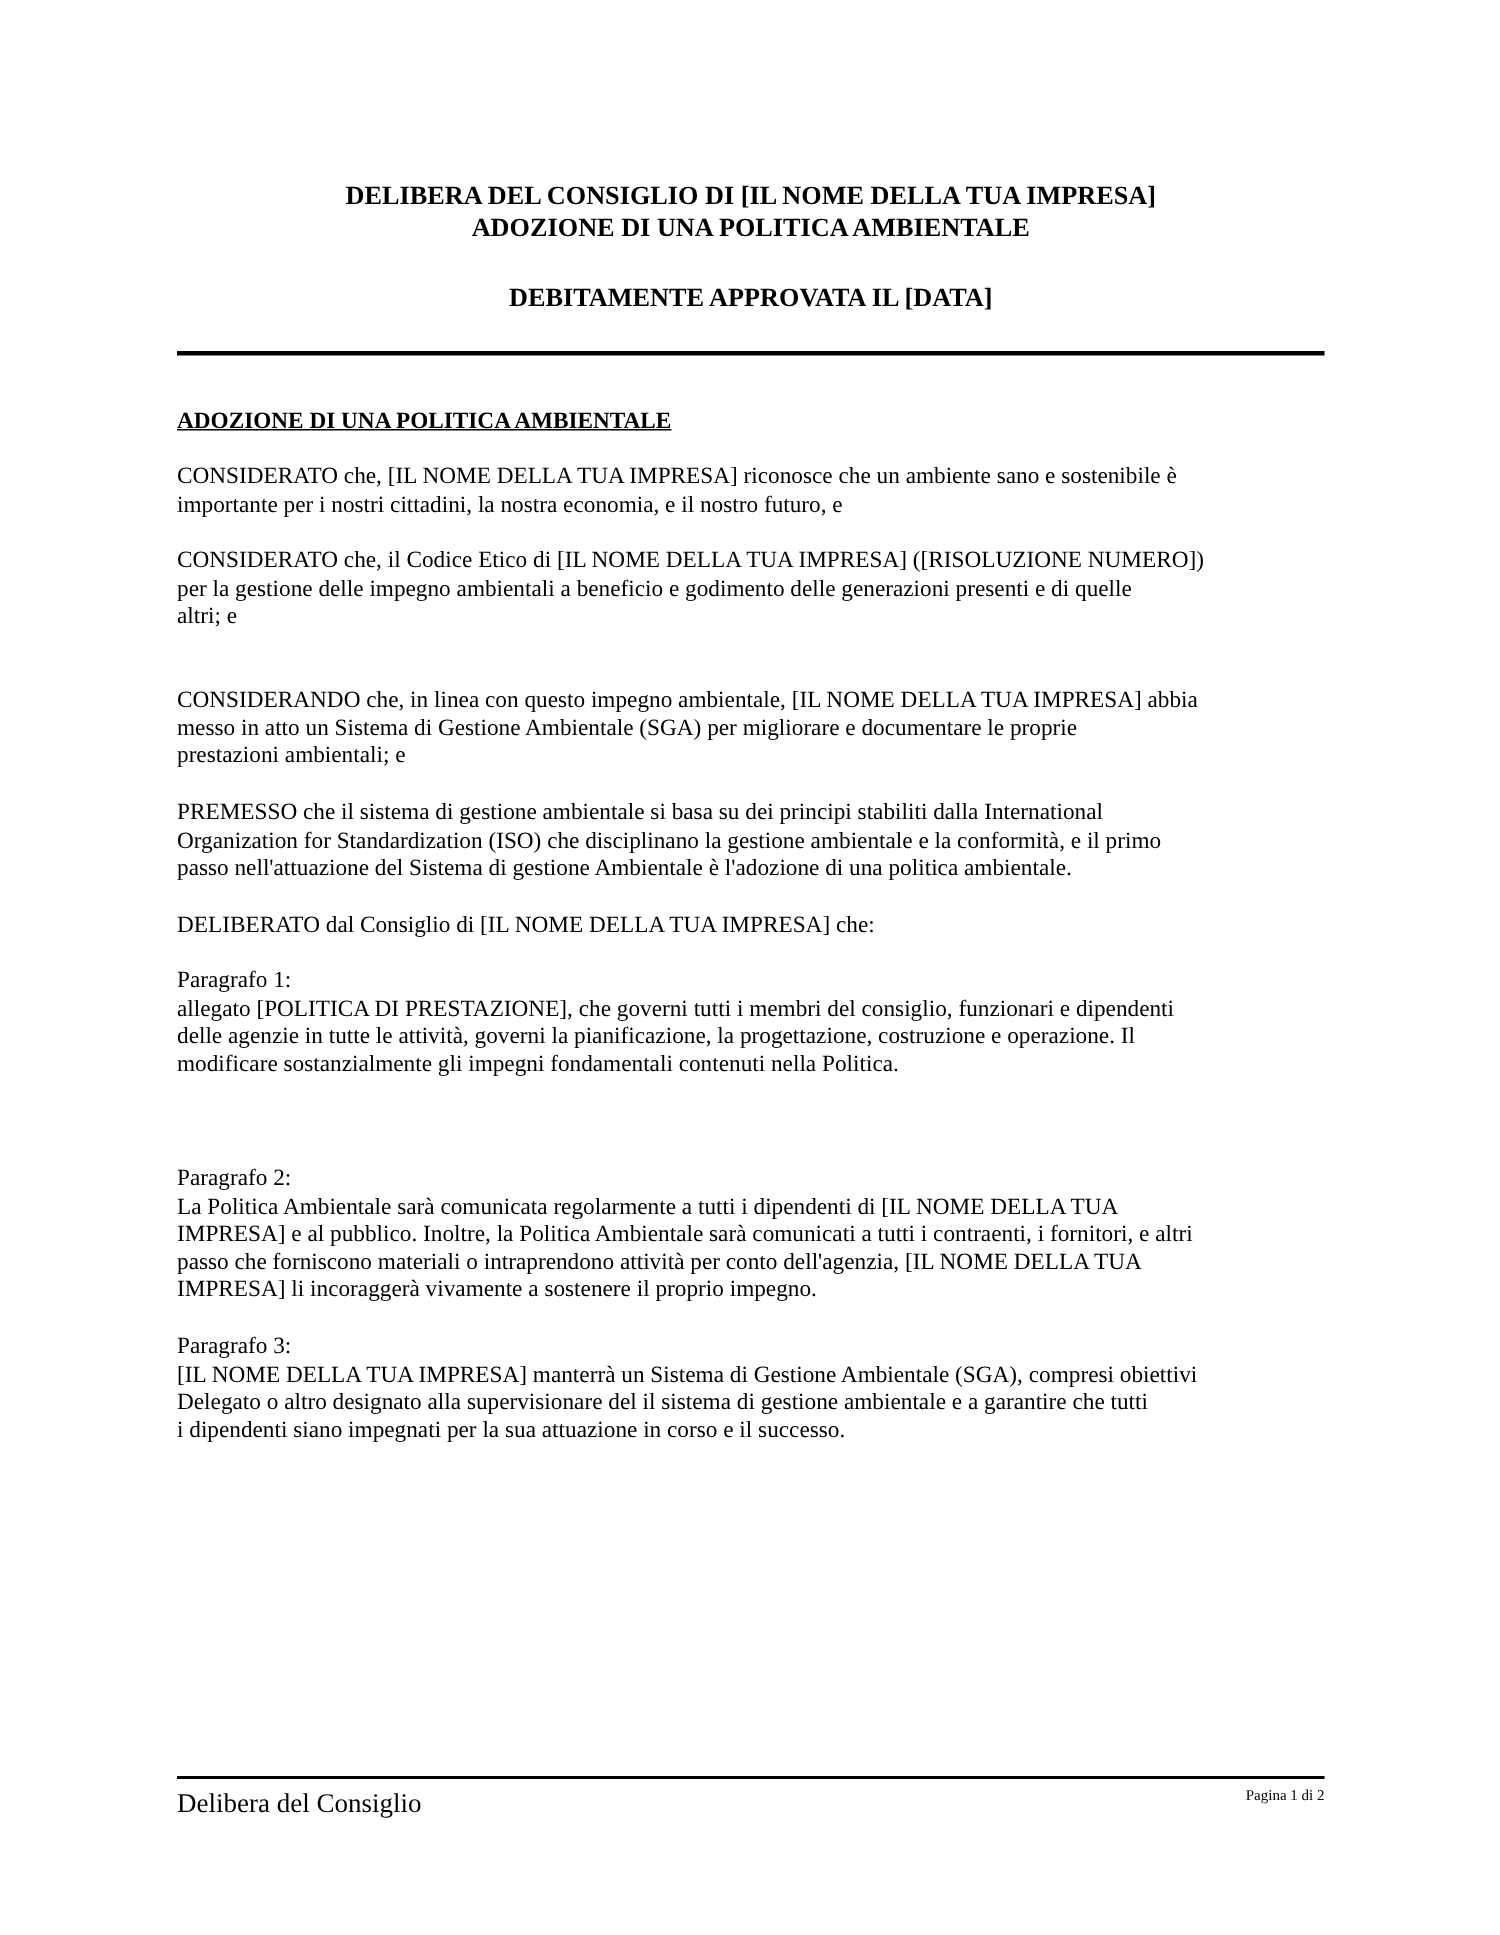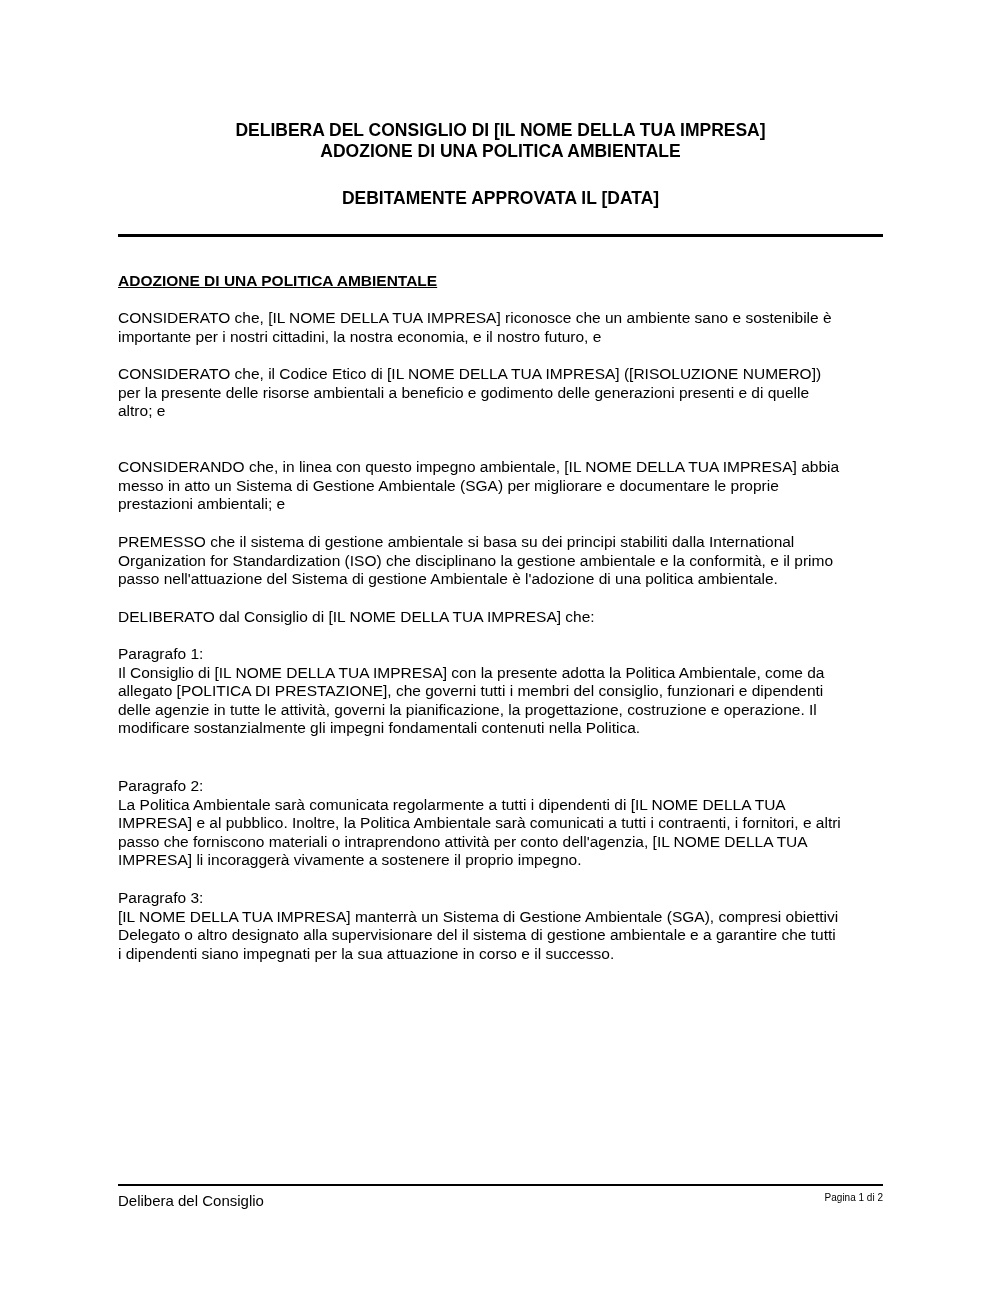--- a/index.html
+++ b/index.html
@@ -1,27 +1,27 @@
 <!DOCTYPE html>
 <html><head>
 <meta charset="utf-8">
 <style>
   html, body { margin: 0; padding: 0; background: #ffffff; }
   body { width: 1000px; height: 1290px; position: relative; overflow: hidden;
          font-family: "Liberation Sans", sans-serif; color: #000; }
-  .page { position: absolute; left: 0; top: 0; width: 1000px; height: 1088px; }
+  .page { position: absolute; left: 0; top: 0; width: 1000px; height: 1088px; font-family: Liberation Serif, serif; }
   .title { position: absolute; left: 118px; width: 765px; text-align: center;
            font-weight: bold; font-size: 17.5px; line-height: 20px; }
   .rule-thick { position: absolute; left: 118px; width: 765px; height: 3px; background: #000; top: 234px; }
   .heading { position: absolute; left: 118px; font-weight: bold; font-size: 15.5px;
              text-decoration: underline; line-height: 18px; top: 272px; }
   .para { position: absolute; left: 118px; width: 780px; font-size: 15.5px; line-height: 18.6px; }
   .para .ln { display: block; white-space: nowrap; }
   .footer-rule { position: absolute; left: 118px; width: 765px; height: 2px; background: #000; top: 1184px; }
-  .footer-left { position: absolute; left: 118px; top: 1192px; font-size: 15px; }
+  .footer-left { position: absolute; left: 118px; top: 1192px; font-size: 18px; }
   .footer-right { position: absolute; right: 117px; top: 1192px; font-size: 10px; }
 </style>
 </head>
 <body>
 
 <div class="page">
   <div class="title" style="top:120px;">DELIBERA DEL CONSIGLIO DI [IL NOME DELLA TUA IMPRESA]</div>
   <div class="title" style="top:141px;">ADOZIONE DI UNA POLITICA AMBIENTALE</div>
   <div class="title" style="top:188px;">DEBITAMENTE APPROVATA IL [DATA]</div>
 
@@ -29,43 +29,42 @@
 
   <div class="heading">ADOZIONE DI UNA POLITICA AMBIENTALE</div>
 
   <div class="para" style="top:309px;">
     <span class="ln">CONSIDERATO che, [IL NOME DELLA TUA IMPRESA] riconosce che un ambiente sano e sostenibile è</span>
     <span class="ln">importante per i nostri cittadini, la nostra economia, e il nostro futuro, e</span>
   </div>
 
   <div class="para" style="top:365px;">
     <span class="ln">CONSIDERATO che, il Codice Etico di [IL NOME DELLA TUA IMPRESA] ([RISOLUZIONE NUMERO])</span>
-    <span class="ln">per la presente delle risorse ambientali a beneficio e godimento delle generazioni presenti e di quelle</span>
-    <span class="ln">altro; e</span>
+    <span class="ln">per la gestione delle impegno ambientali a beneficio e godimento delle generazioni presenti e di quelle</span>
+    <span class="ln">altri; e</span>
   </div>
 
   <div class="para" style="top:458px;">
     <span class="ln">CONSIDERANDO che, in linea con questo impegno ambientale, [IL NOME DELLA TUA IMPRESA] abbia</span>
     <span class="ln">messo in atto un Sistema di Gestione Ambientale (SGA) per migliorare e documentare le proprie</span>
     <span class="ln">prestazioni ambientali; e</span>
   </div>
 
   <div class="para" style="top:533px;">
     <span class="ln">PREMESSO che il sistema di gestione ambientale si basa su dei principi stabiliti dalla International</span>
     <span class="ln">Organization for Standardization (ISO) che disciplinano la gestione ambientale e la conformità, e il primo</span>
     <span class="ln">passo nell'attuazione del Sistema di gestione Ambientale è l'adozione di una politica ambientale.</span>
   </div>
 
   <div class="para" style="top:608px;">
     <span class="ln">DELIBERATO dal Consiglio di [IL NOME DELLA TUA IMPRESA] che:</span>
   </div>
 
   <div class="para" style="top:645px;">
     <span class="ln">Paragrafo 1:</span>
-    <span class="ln">Il Consiglio di [IL NOME DELLA TUA IMPRESA] con la presente adotta la Politica Ambientale, come da</span>
     <span class="ln">allegato [POLITICA DI PRESTAZIONE], che governi tutti i membri del consiglio, funzionari e dipendenti</span>
     <span class="ln">delle agenzie in tutte le attività, governi la pianificazione, la progettazione, costruzione e operazione. Il</span>
     <span class="ln">modificare sostanzialmente gli impegni fondamentali contenuti nella Politica.</span>
   </div>
 
   <div class="para" style="top:777px;">
     <span class="ln">Paragrafo 2:</span>
     <span class="ln">La Politica Ambientale sarà comunicata regolarmente a tutti i dipendenti di [IL NOME DELLA TUA</span>
     <span class="ln">IMPRESA] e al pubblico. Inoltre, la Politica Ambientale sarà comunicati a tutti i contraenti, i fornitori, e altri</span>
     <span class="ln">passo che forniscono materiali o intraprendono attività per conto dell'agenzia, [IL NOME DELLA TUA</span>

